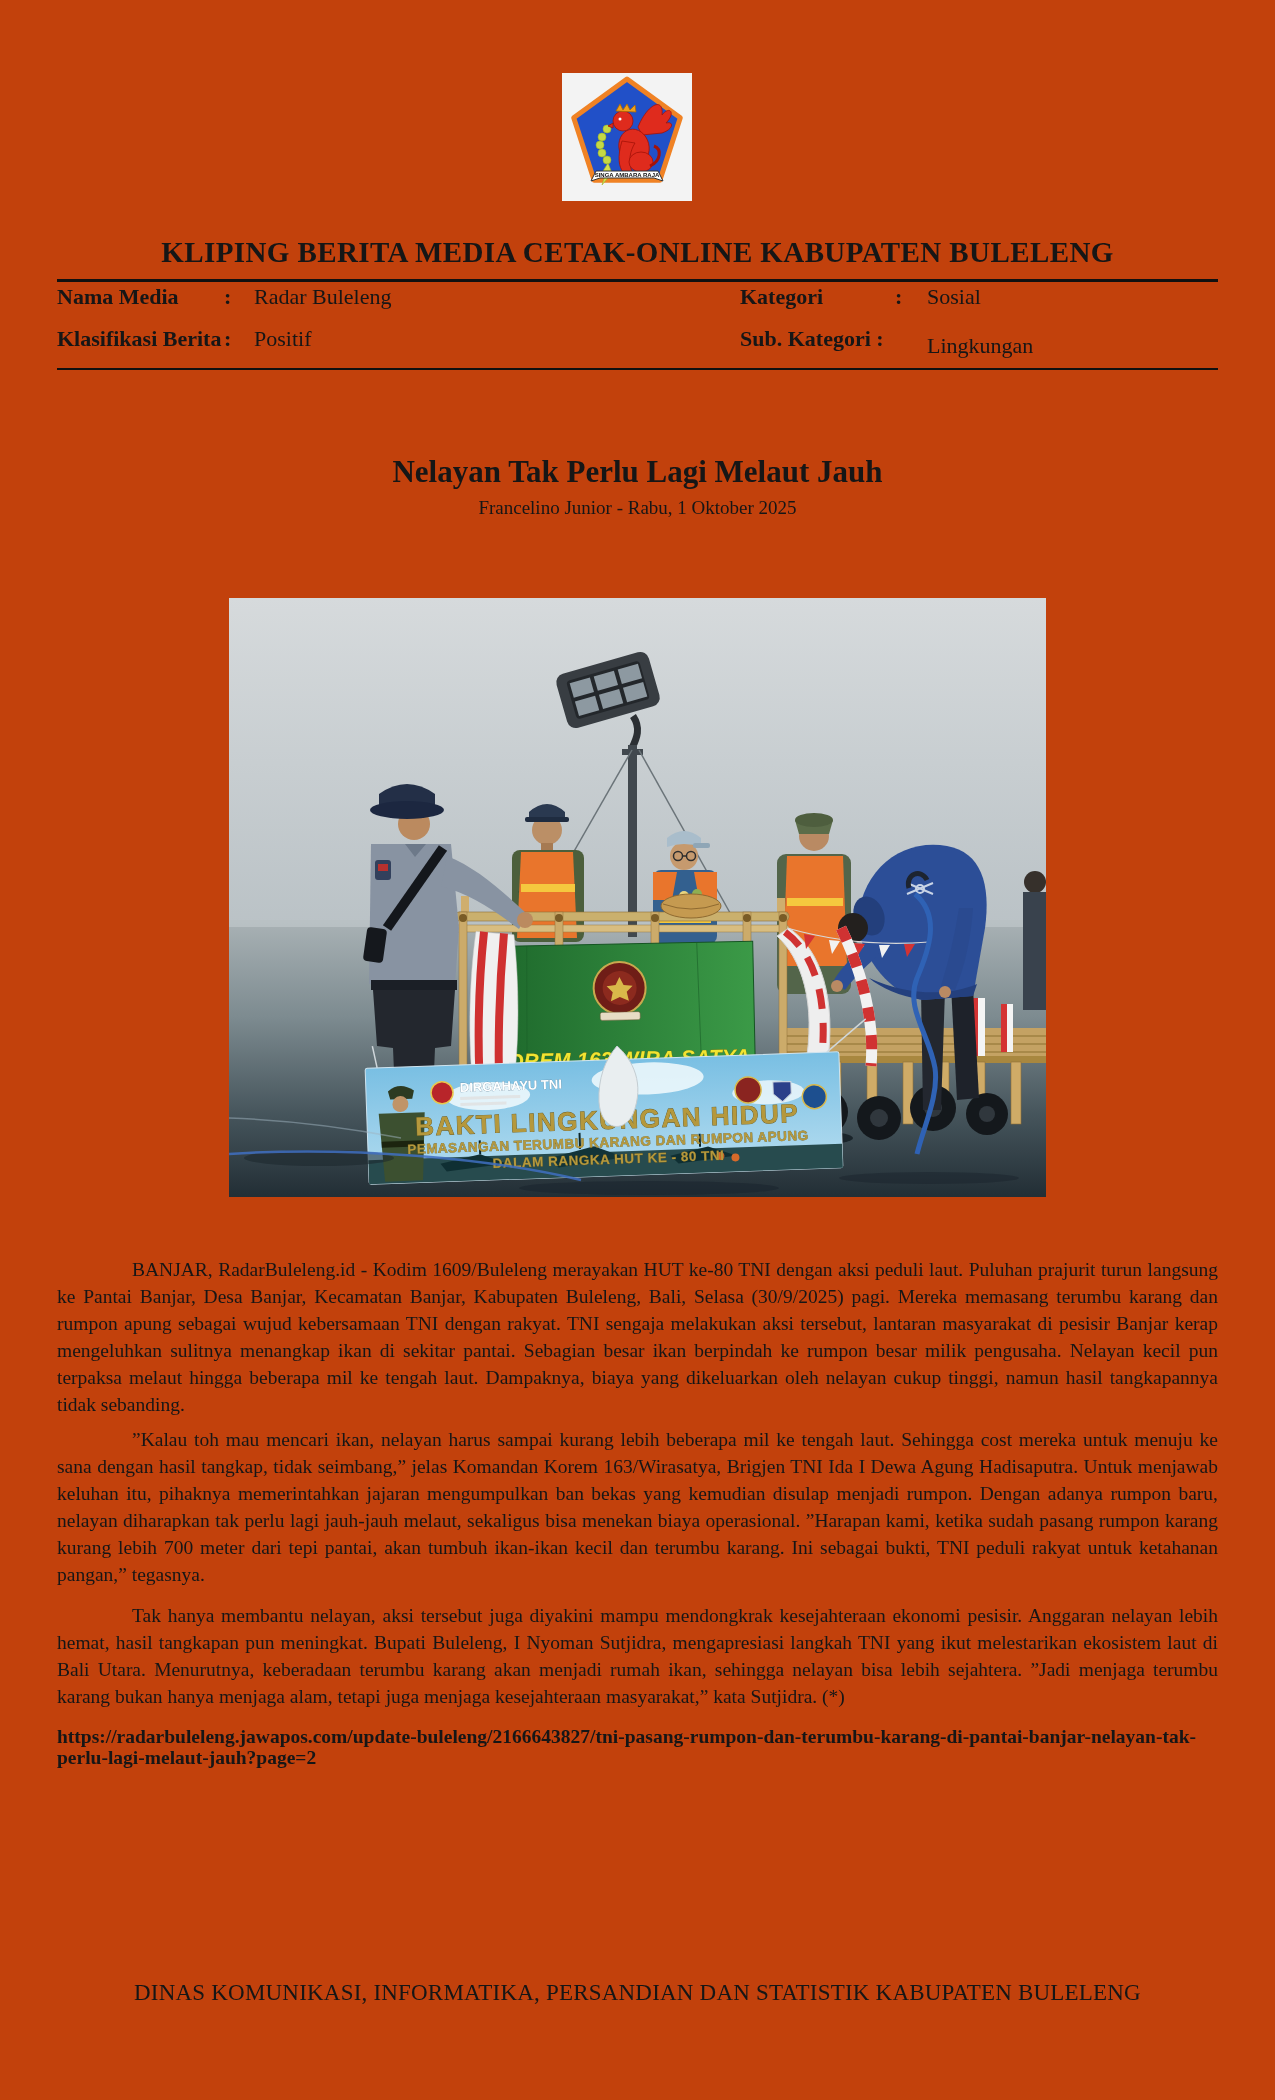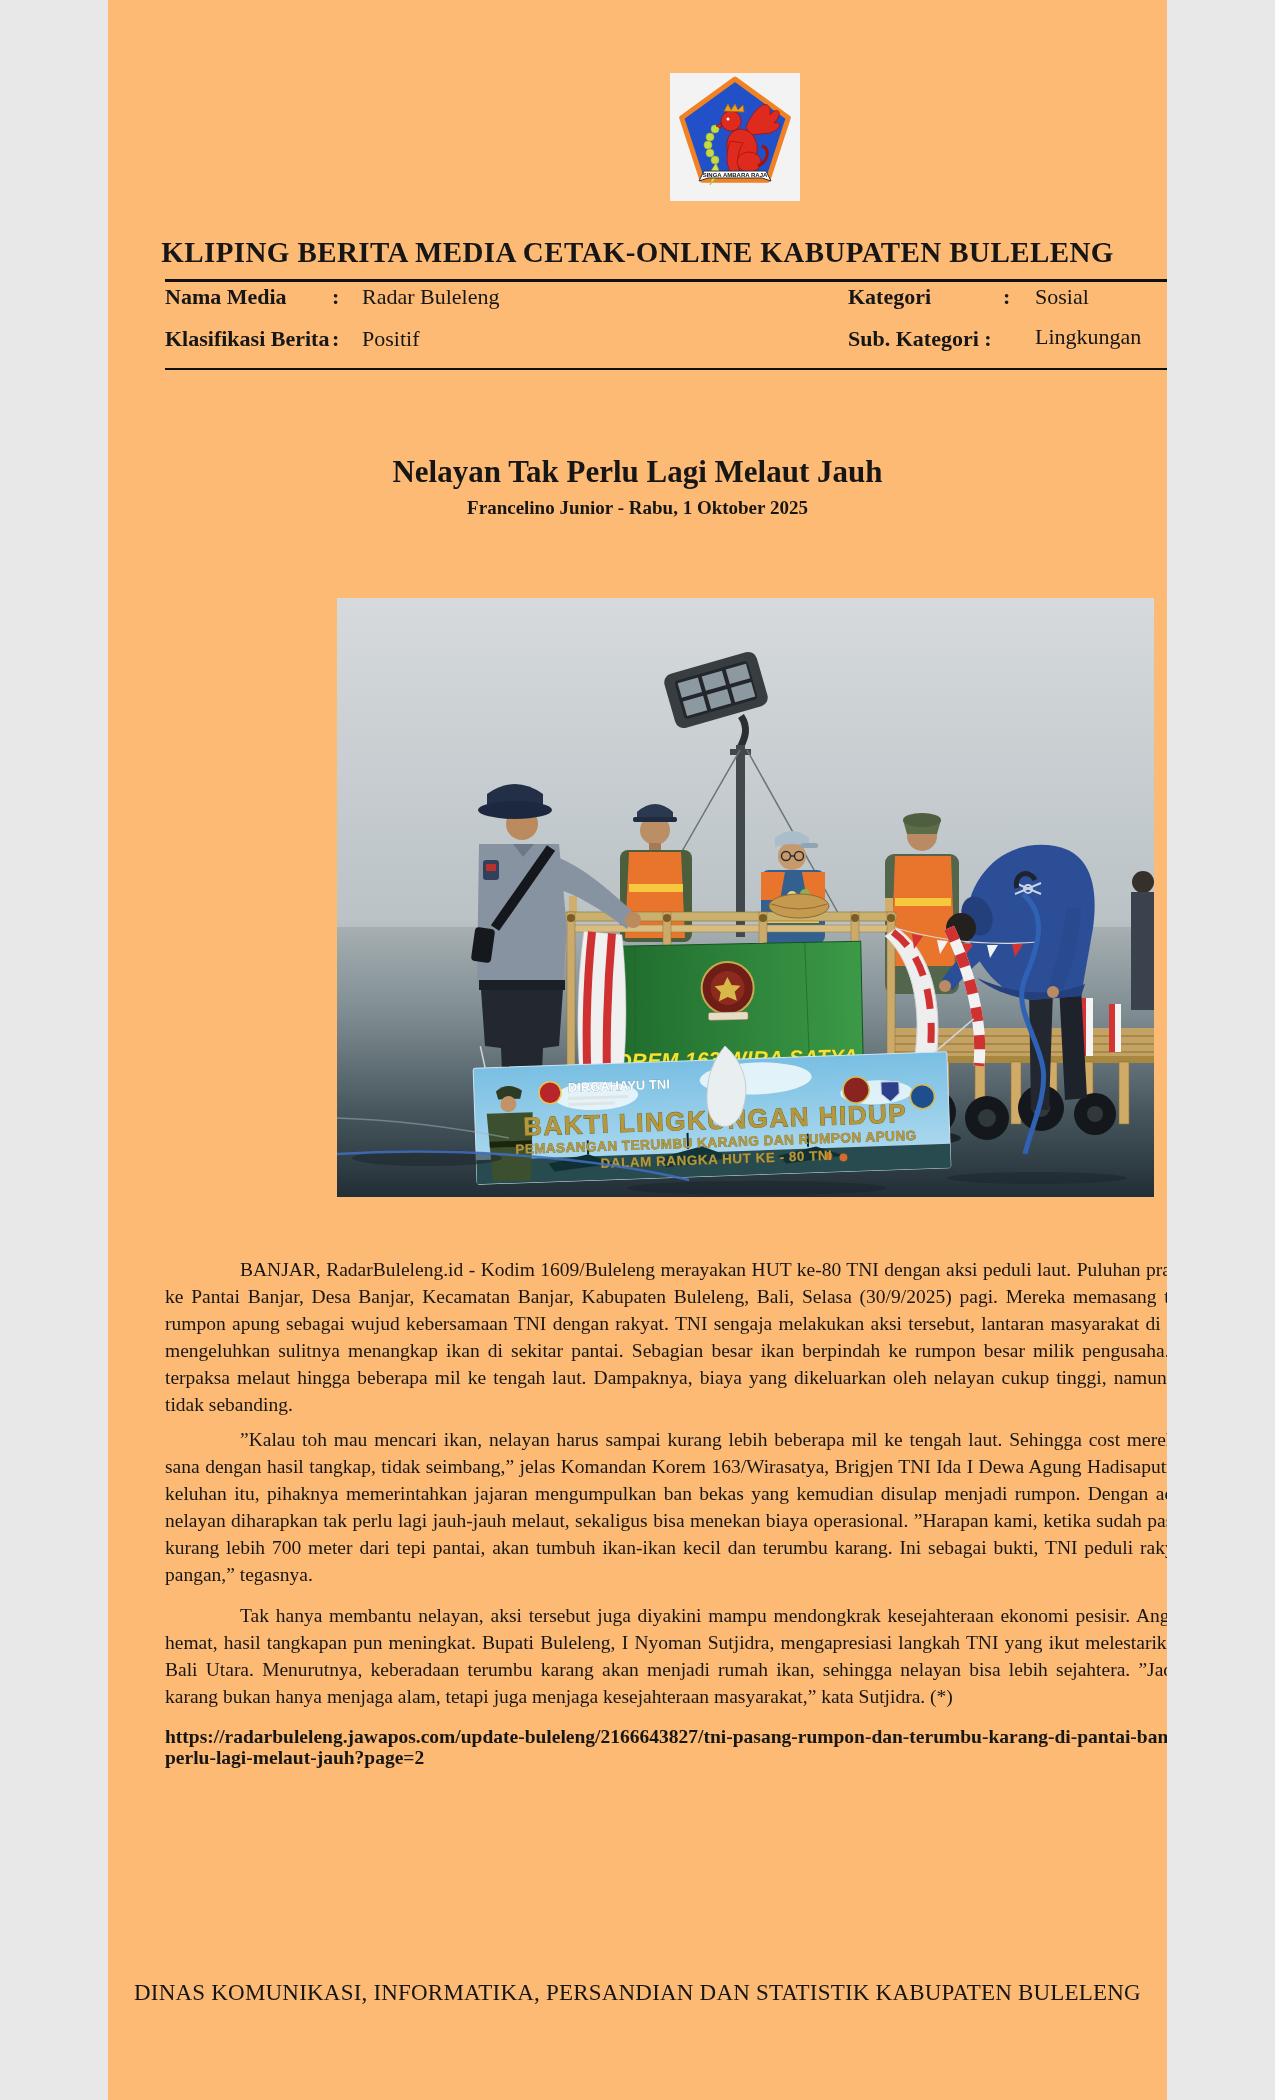--- a/index.html
+++ b/index.html
@@ -1,31 +1,31 @@
 <!DOCTYPE html>
 <html><head>
 <meta charset="utf-8">
 <style>
   html,body{margin:0;padding:0;background:#e8e8e8;}
   #page{
-    position:relative;width:1059px;height:2100px;margin:0 auto;
-    background:#fdba74;overflow:hidden;color:#161616;
+    position:relative;width:1275px;height:2100px;margin:0 auto;
+    background:#c2410c;overflow:hidden;color:#161616;
     font-family:"Liberation Serif", serif;
   }
   .abs{position:absolute;}
   .center{left:0;right:0;text-align:center;}
   .crest{left:562px;top:73px;width:130px;height:128px;background:#f3f3f3;}
   .doc-title{top:236px;font-size:29px;font-weight:bold;letter-spacing:.4px;margin:0;}
   .rule{left:57px;width:1161px;background:#101010;}
   .rule.thick{top:279px;height:3px;}
   .rule.thin{top:368px;height:2px;}
   .meta-label{font-size:22px;font-weight:bold;white-space:nowrap;}
   .meta-value{font-size:22px;white-space:nowrap;}
   .art-title{font-size:31px;font-weight:bold;margin:0;white-space:nowrap;}
-  .byline{font-size:19px;font-weight:bold;}
+  .byline{font-size:19px;font-weight:normal;}
   .photo{left:229px;top:598px;width:817px;height:599px;}
   .photo svg{display:block;width:817px;height:599px;}
   .body-par{
     left:57px;width:1161px;margin:0;
     font-size:19.5px;line-height:27px;text-align:justify;text-indent:75px;
   }
   .url-par{
     left:57px;width:1161px;margin:0;
     font-size:19.5px;line-height:21px;font-weight:bold;
     overflow-wrap:anywhere;text-indent:0;
@@ -76,21 +76,21 @@
   <span class="abs meta-label" style="left:224px;top:284px;">:</span>
   <span class="abs meta-value" style="left:254px;top:284px;">Radar Buleleng</span>
   <span class="abs meta-label" style="left:740px;top:284px;">Kategori</span>
   <span class="abs meta-label" style="left:895px;top:284px;">:</span>
   <span class="abs meta-value" style="left:927px;top:284px;">Sosial</span>
 
   <span class="abs meta-label" style="left:57px;top:326px;">Klasifikasi Berita</span>
   <span class="abs meta-label" style="left:224px;top:326px;">:</span>
   <span class="abs meta-value" style="left:254px;top:326px;">Positif</span>
   <span class="abs meta-label" style="left:740px;top:326px;">Sub. Kategori :</span>
-  <span class="abs meta-value" style="left:927px;top:324px;">Lingkungan</span>
+  <span class="abs meta-value" style="left:927px;top:333px;">Lingkungan</span>
 
   <div class="abs rule thin"></div>
 
   <h2 class="abs center art-title" style="top:454px;">Nelayan Tak Perlu Lagi Melaut Jauh</h2>
   <div class="abs center byline" style="top:497px;">Francelino Junior - Rabu, 1 Oktober 2025</div>
 
   <figure class="abs photo" style="margin:0;">
     <svg viewBox="0 0 817 599">
       <defs>
         <linearGradient id="sky" x1="0" y1="0" x2="0" y2="1">

